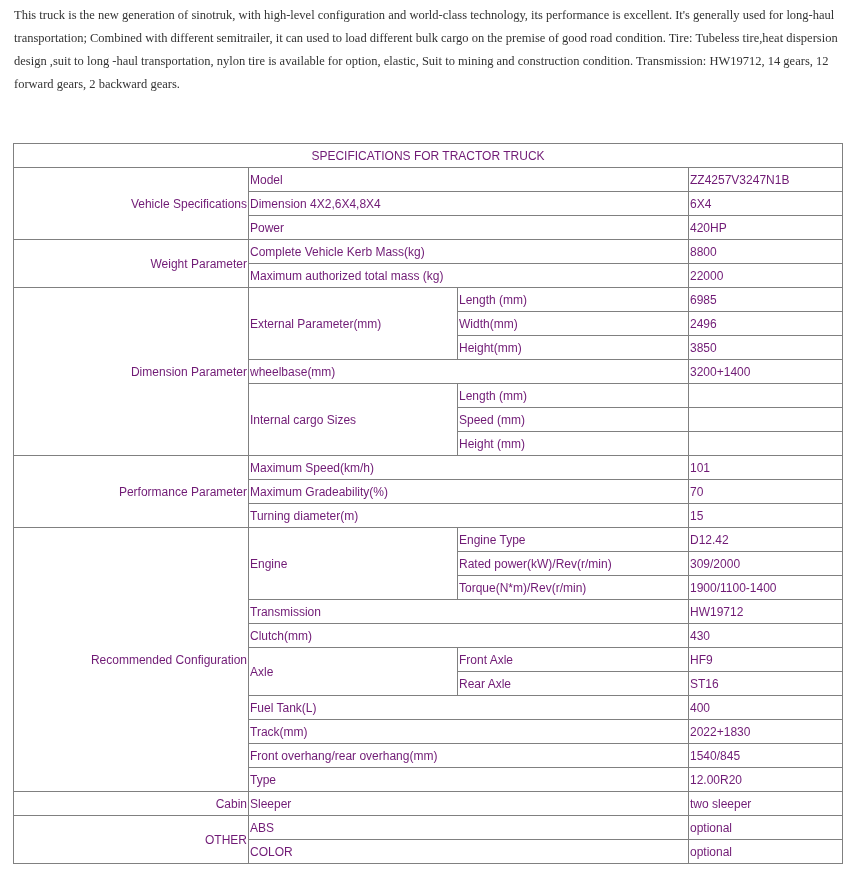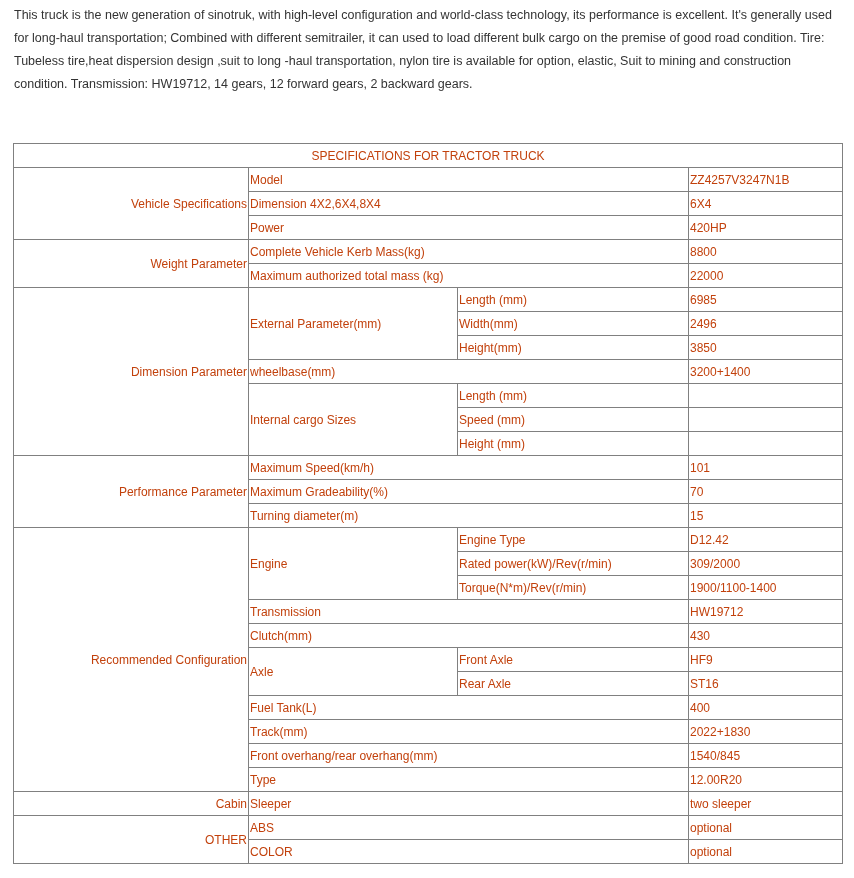--- a/index.html
+++ b/index.html
@@ -5,29 +5,29 @@
   html, body { margin: 0; padding: 0; background: #ffffff; }
   body {
     width: 854px; height: 878px; overflow: hidden;
     font-family: "Liberation Sans", sans-serif;
     color: #333333;
   }
   .intro {
     position: absolute; left: 14px; top: 4px; width: 830px;
     font-size: 12.5px; line-height: 23px; color: #333;
   }
-  .intro p { margin: 0; }
+  .intro p { margin: 0; font-family: Liberation Serif, serif; }
   .intro .more { padding-left: 3px; }
   table.spec {
     position: absolute; left: 13px; top: 143px;
     width: 829px;
     border-collapse: collapse;
     table-layout: fixed;
     font-size: 12px;
-    color: #c2410c;
+    color: #701a75;
   }
   table.spec td {
     border: 1px solid #808080;
     height: 23px;
     padding: 0 1px;
     vertical-align: middle;
     white-space: nowrap;
     overflow: hidden;
   }
   table.spec td.cat { text-align: right; }

